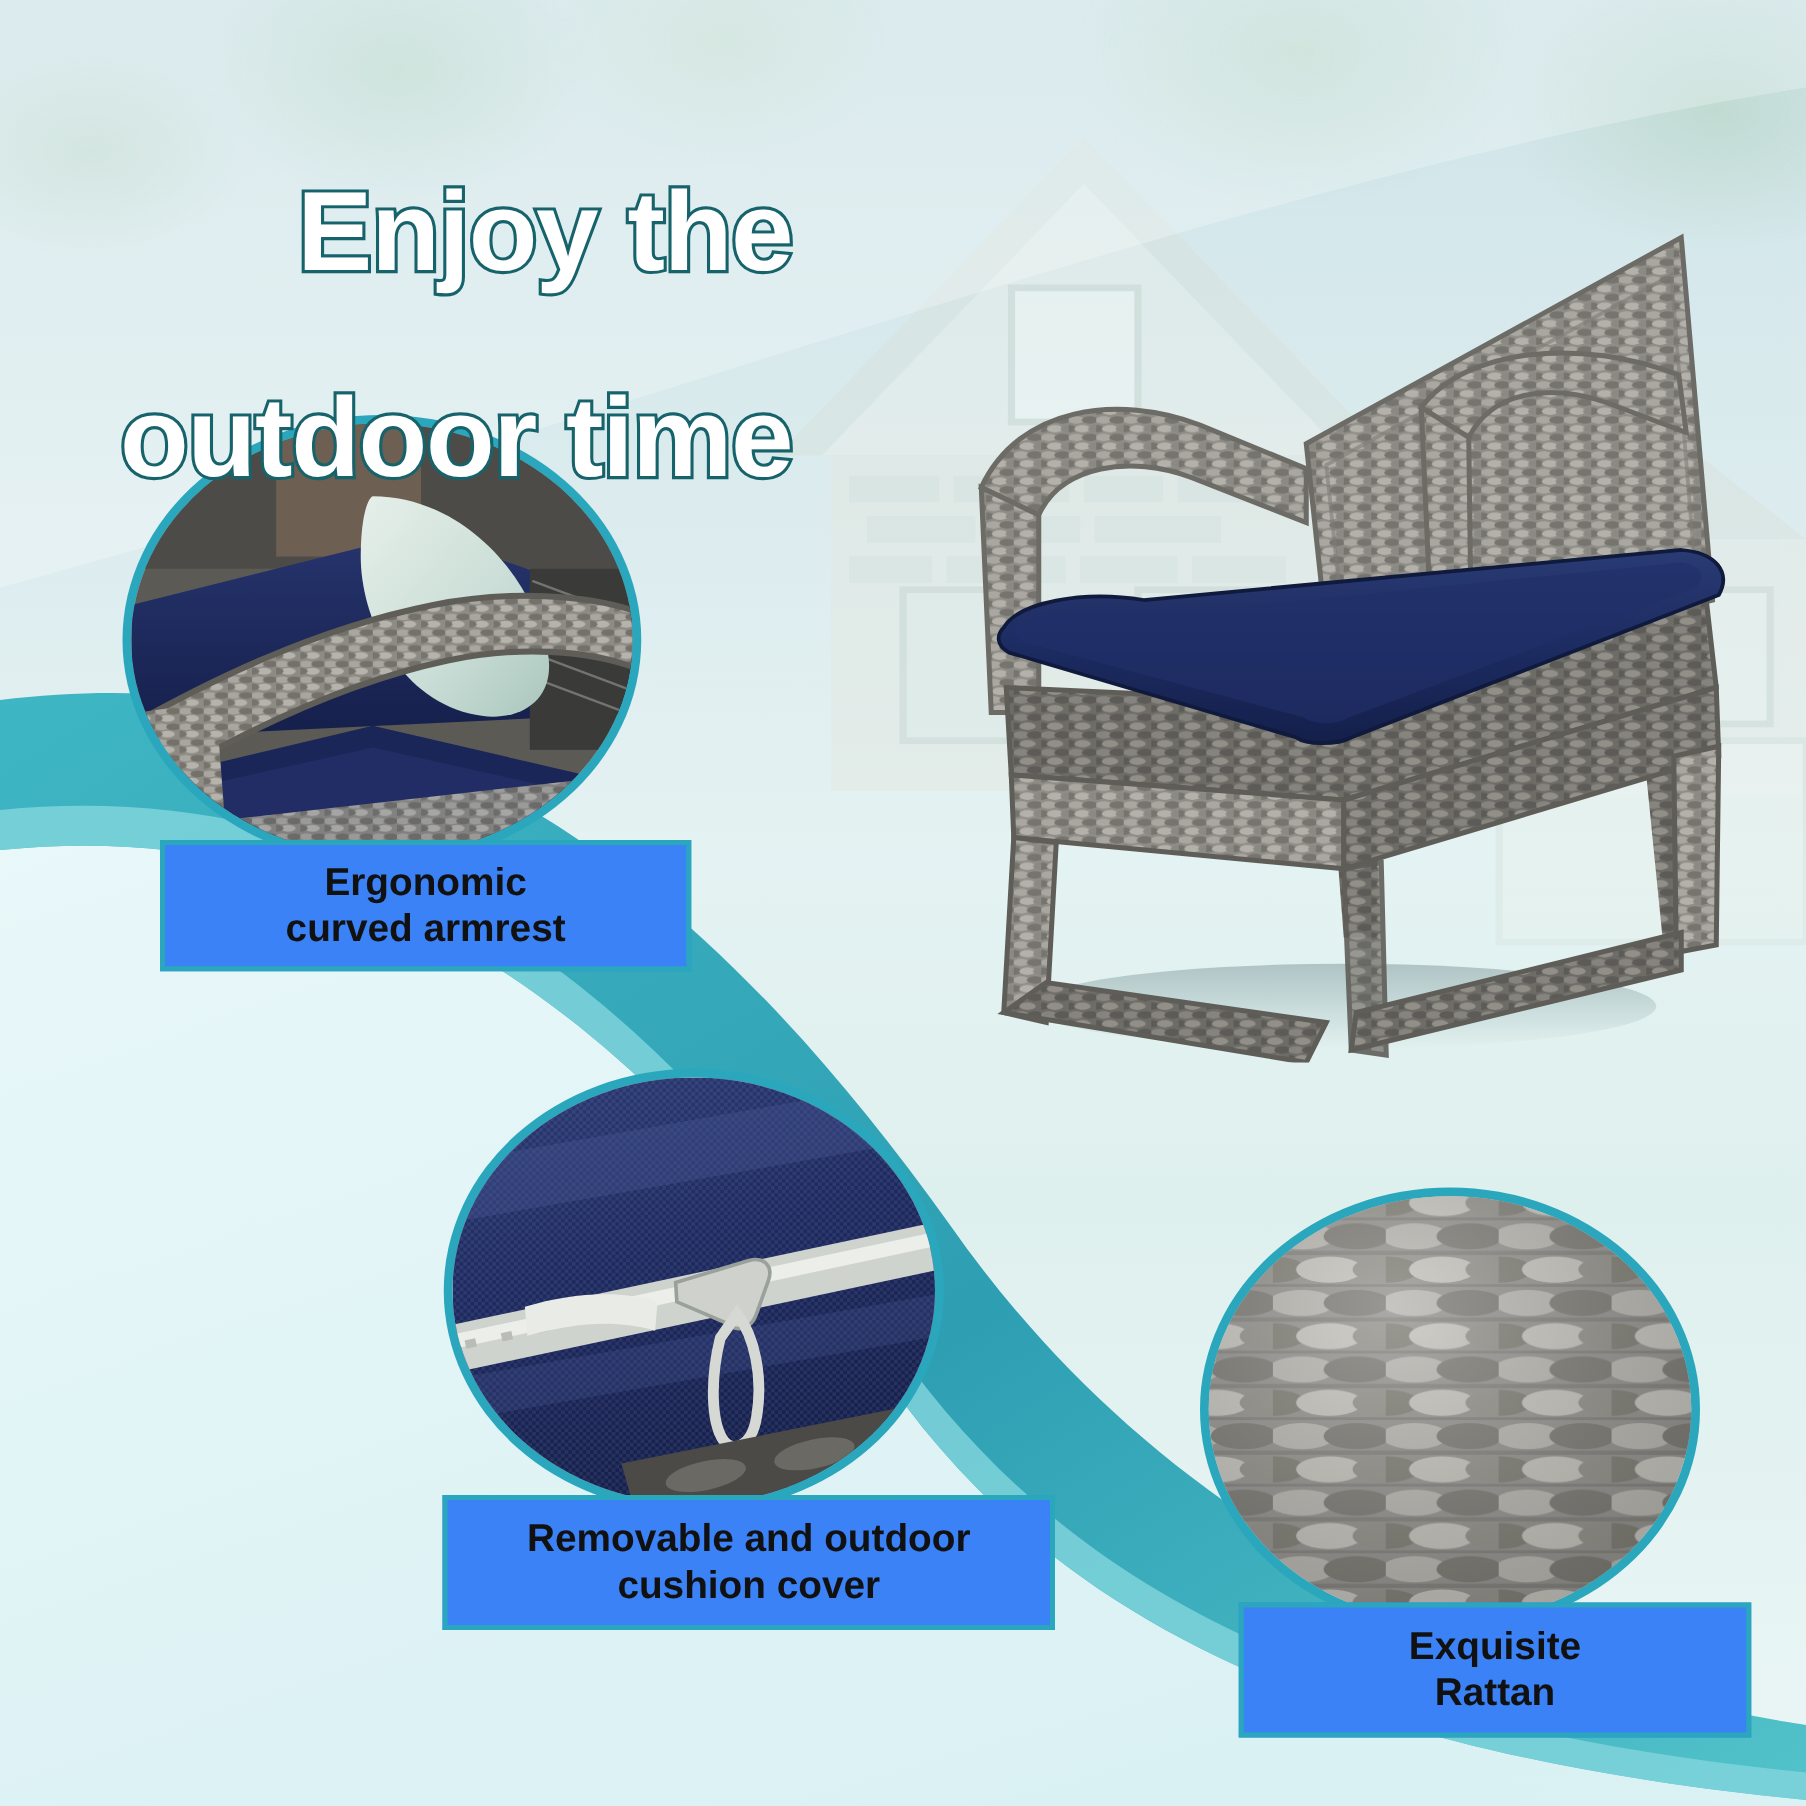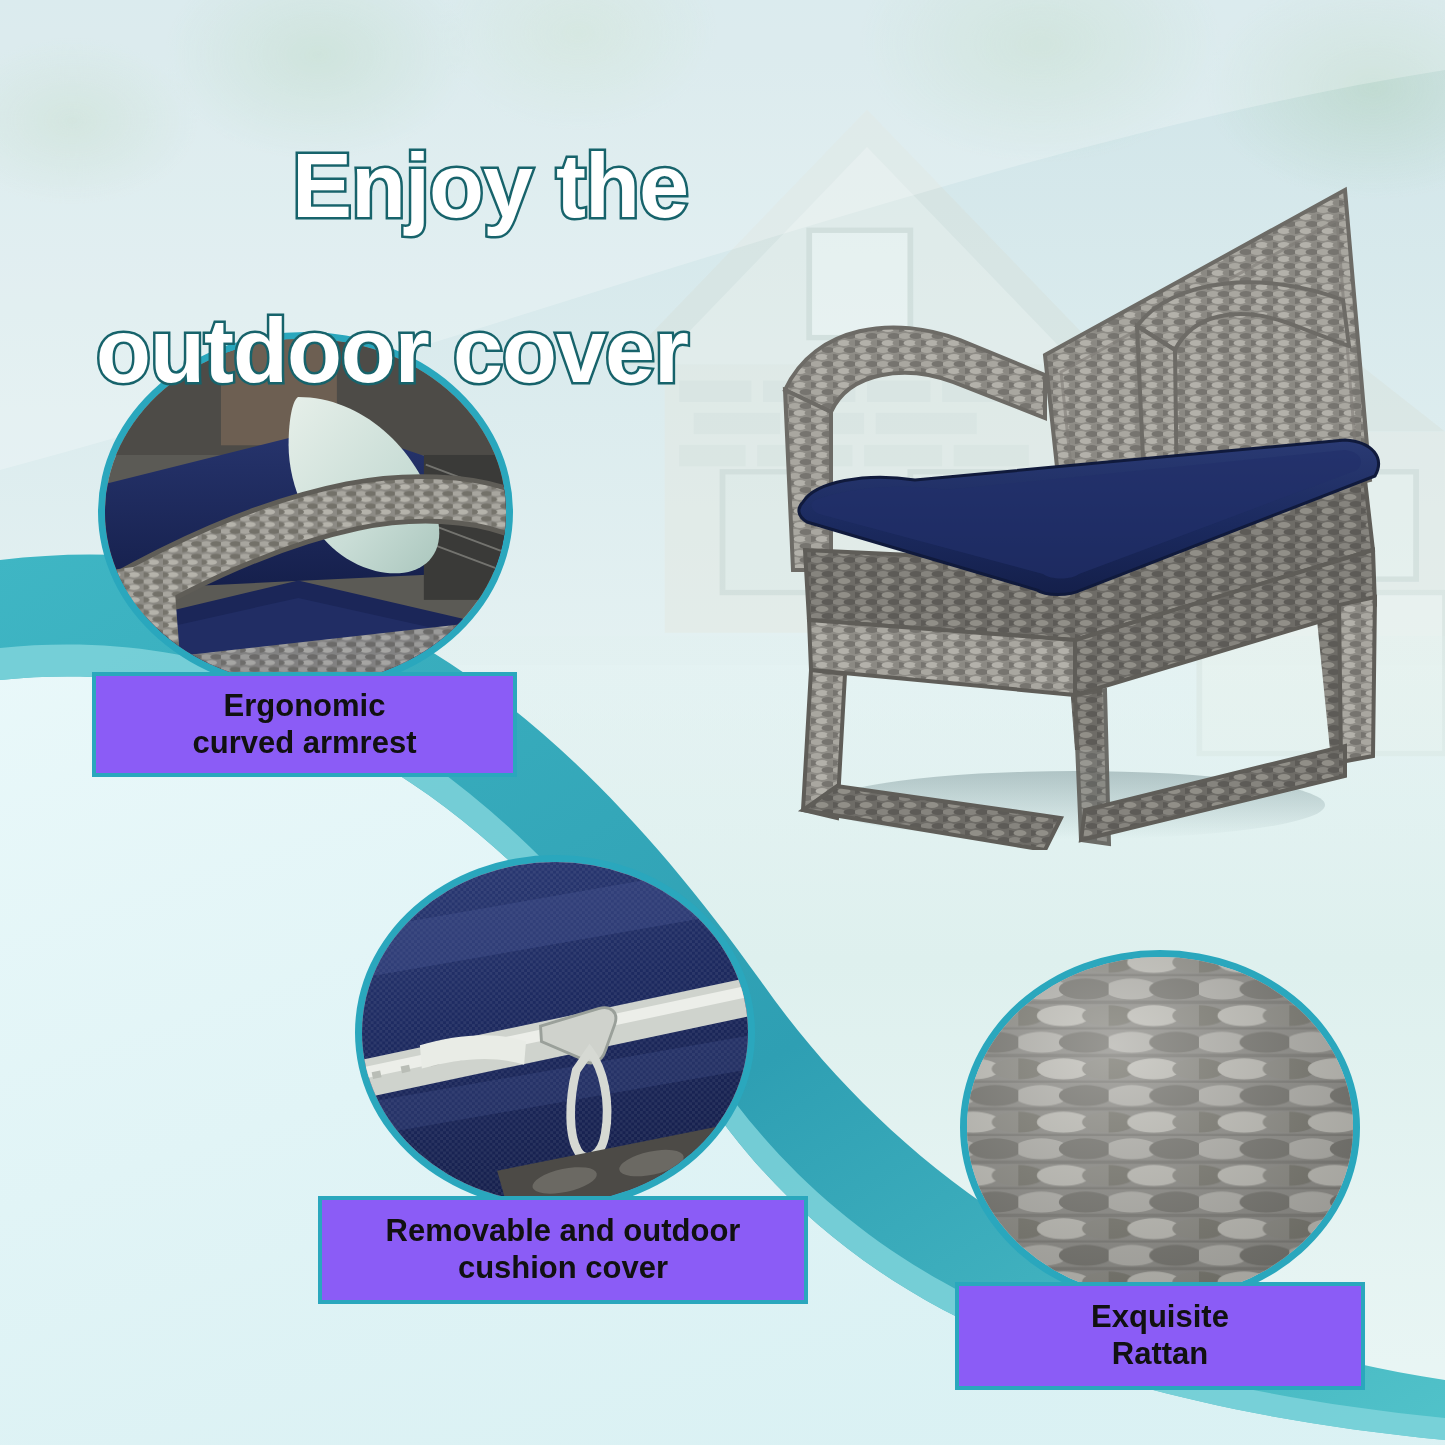--- a/index.html
+++ b/index.html
@@ -95,33 +95,34 @@
   .circle {
     position: absolute;
     border-radius: 50%;
     border: 7px solid #2aa7bd;
     overflow: hidden;
     box-sizing: border-box;
     background: #ccc;
   }
   .label-box {
     position: absolute;
-    background: #8b5cf6;
+    background: #3b82f6;
     border: 4px solid #2aa7bd;
     box-sizing: border-box;
     display: flex;
     align-items: center;
     justify-content: center;
     text-align: center;
     font-weight: bold;
     color: #111111;
     line-height: 1.18;
     font-size: 31px;
     white-space: pre-line;
     padding: 0 14px;
+    margin-left: 36px;
   }
 
   
   .c1 { left: 98px; top: 332px; width: 415px; height: 360px; }
   .c1 .art { position: absolute; inset: 0; }
 
   
   .c2 { left: 355px; top: 855px; width: 400px; height: 355px; }
 
   
@@ -379,16 +380,16 @@
       </defs>
       <rect width="400" height="355" fill="url(#bigWeave)"></rect>
       <rect width="400" height="355" fill="url(#weaveLight)"></rect>
     </svg>
   </div>
   <div class="label-box lbl3">Exquisite
 Rattan</div>
 
   <div class="title">
     <span class="title-line">Enjoy the</span>
-    <span class="title-line">outdoor cover</span>
+    <span class="title-line">outdoor time</span>
   </div>
 
 </div>
 
 </body></html>

